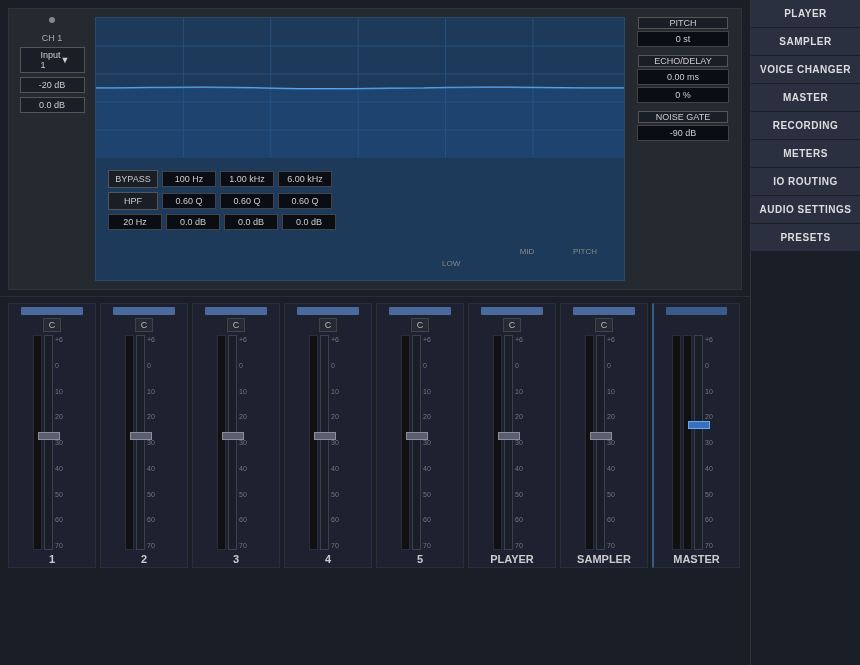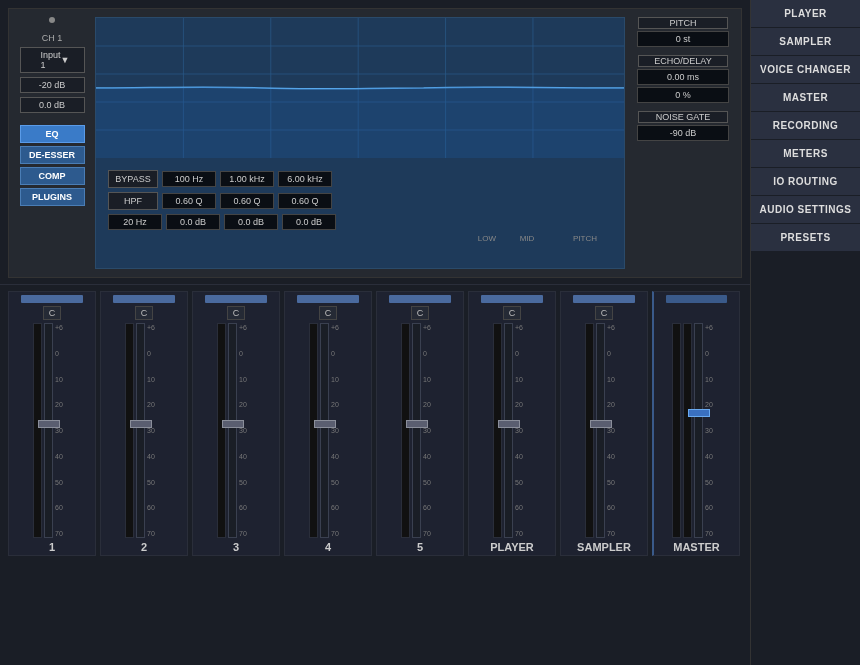--- a/index.html
+++ b/index.html
@@ -355,26 +355,20 @@
         <span class="ch-label">CH 1</span>
 
         <div class="input-select">
           <span>Input 1</span>
           <span>▼</span>
         </div>
 
         <div class="level-display">-20 dB</div>
         <div class="level-display">0.0 dB</div>
 
-        <div class="nav-buttons">
-          <div class="nav-btn active">EQ</div>
-          <div class="nav-btn">DE-ESSER</div>
-          <div class="nav-btn">COMP</div>
-          <div class="nav-btn">PLUGINS</div>
-        </div>
       </div>
 
       <div class="eq-display">
         <div class="eq-canvas">
           <svg class="eq-grid" viewBox="0 0 290 140" preserveAspectRatio="none">
 
             <rect width="290" height="140" fill="#1e3a5a"></rect>
 
             <line x1="48" y1="0" x2="48" y2="140" stroke="#2a5a8a" stroke-width="0.5"></line>
             <line x1="96" y1="0" x2="96" y2="140" stroke="#2a5a8a" stroke-width="0.5"></line>
@@ -424,21 +418,21 @@
               <div class="eq-val">0.0 dB</div>
             </div>
             <div class="eq-col">
               <div class="eq-val">0.0 dB</div>
             </div>
             <div class="eq-col">
               <div class="eq-val">0.0 dB</div>
             </div>
           </div>
           <div class="eq-row" style="justify-content: flex-end; gap:4px; padding-left: 54px;">
-            <div class="eq-label" style="min-width:54px; text-align:right;">LOW</div>
+            <div class="eq-label" style="min-width:54px; text-align:left;margin-top:25px;">LOW</div>
             <div class="eq-label" style="min-width:54px; text-align:center;">MID</div>
             <div class="eq-label" style="min-width:54px; text-align:center;">PITCH</div>
           </div>
         </div>
       </div>
 
       <div class="right-controls">
 
         <div class="module-box">
           <div class="module-btn">PITCH</div>

